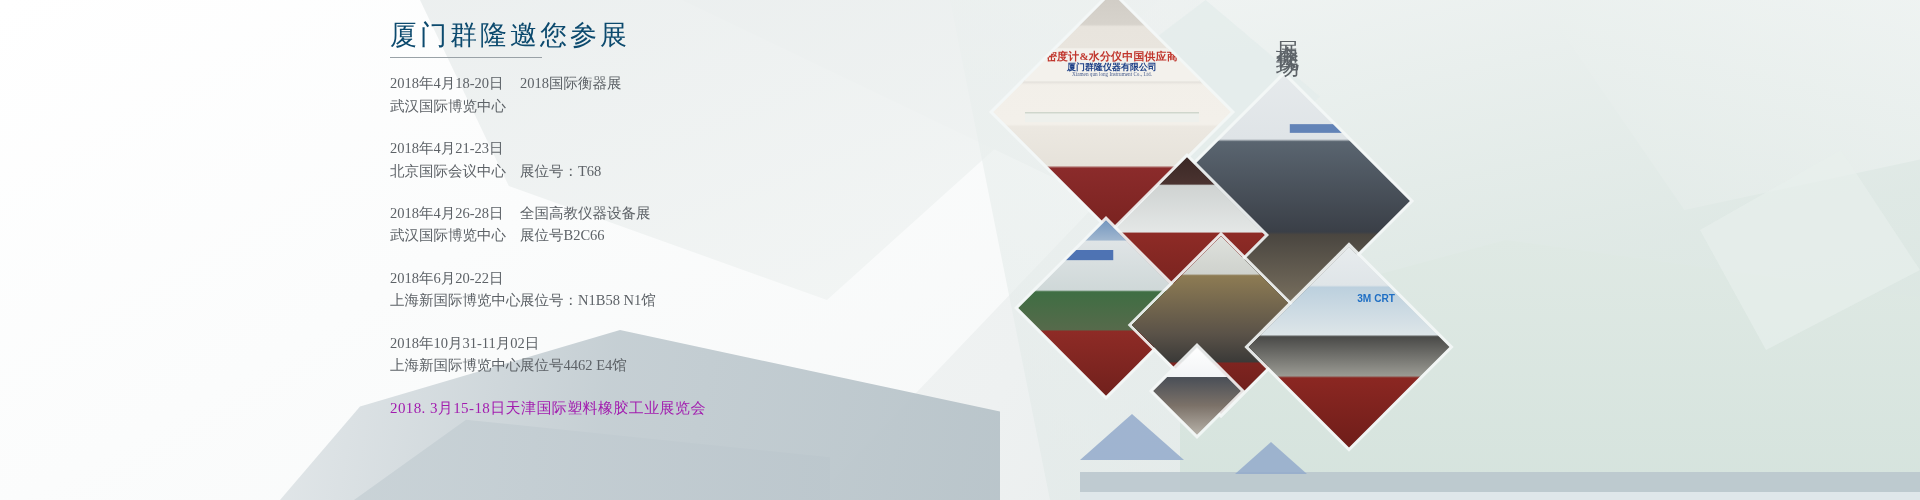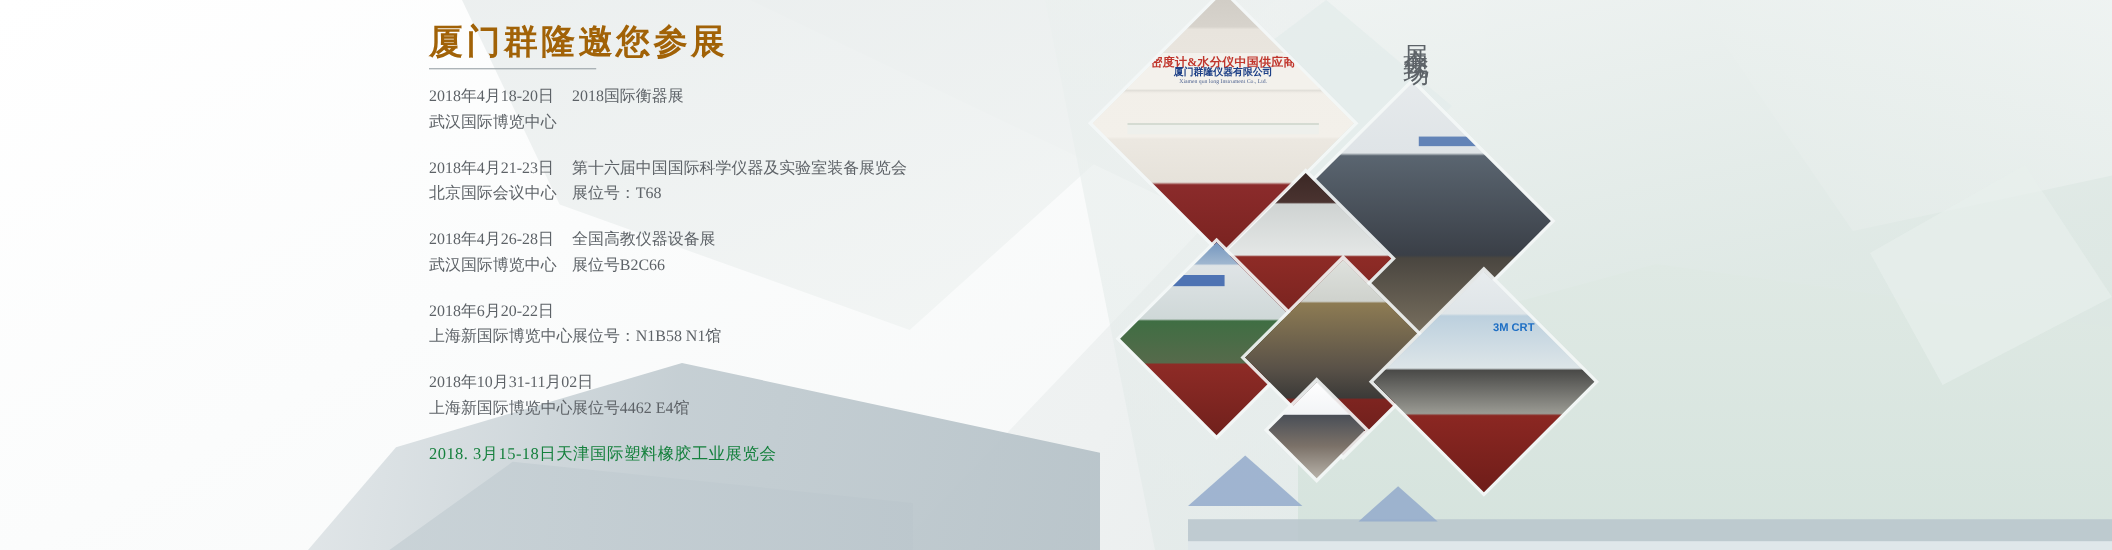--- a/index.html
+++ b/index.html
@@ -106,26 +106,26 @@
 
   
   .content {
     position: absolute;
     left: 390px;
     top: 18px;
     width: 560px;
     color: #5b6166;
   }
   .title {
-    font-size: 31px;
+    font-size: 27px;
     letter-spacing: 3px;
-    color: #a16207;
+    color: #0c4a6e;
     line-height: 1.3;
     margin: 0 0 4px 0;
-    font-weight: bold;
+    font-weight: normal;
     white-space: nowrap;
   }
   .title-rule {
     width: 152px;
     height: 1px;
     background: #9aa2a7;
     margin: 4px 0 14px 0;
   }
   .event {
     margin-bottom: 20px;
@@ -134,21 +134,21 @@
   }
   .event .row {
     display: flex;
     font-size: 14.5px;
     color: #5d6267;
   }
   .event .col-date { width: 130px; flex: none; }
   .event .col-name { }
   .event-last {
     margin-top: 2px;
-    color: #15803d;
+    color: #a21caf;
   }
   .event-last .line {
     font-size: 15px;
     letter-spacing: .4px;
     white-space: nowrap;
   }
   .event-last .line2 { letter-spacing: 1.2px; }
   .event-last .line2 .venue { display: inline-block; }
   .event-last .line2 .booth { display: inline-block; margin-left: 36px; }
 
@@ -305,21 +305,20 @@
         <span class="col-name">2018国际衡器展</span>
       </div>
       <div class="row">
         <span class="col-date">武汉国际博览中心</span>
       </div>
     </div>
 
     <div class="event">
       <div class="row">
         <span class="col-date">2018年4月21-23日</span>
-        <span class="col-name">第十六届中国国际科学仪器及实验室装备展览会</span>
       </div>
       <div class="row">
         <span class="col-date">北京国际会议中心</span>
         <span class="col-name">展位号：T68</span>
       </div>
     </div>
 
     <div class="event">
       <div class="row">
         <span class="col-date">2018年4月26-28日</span>

